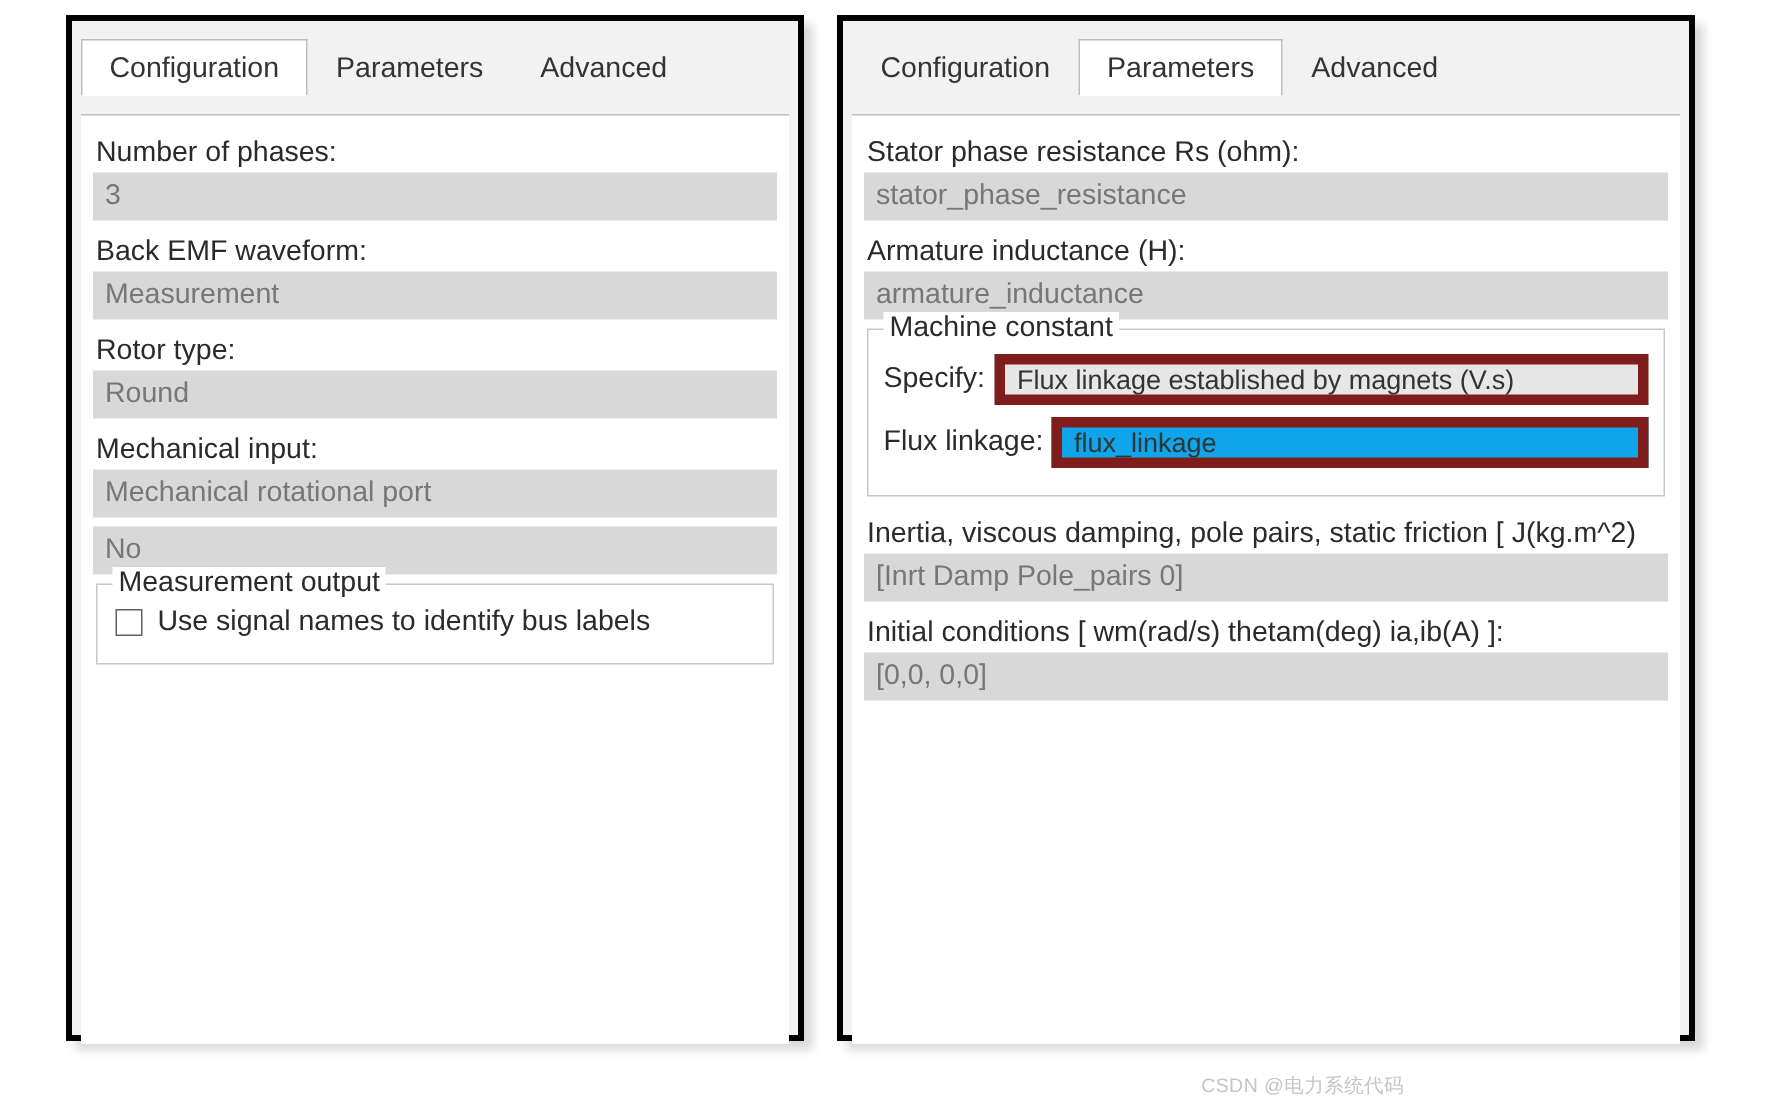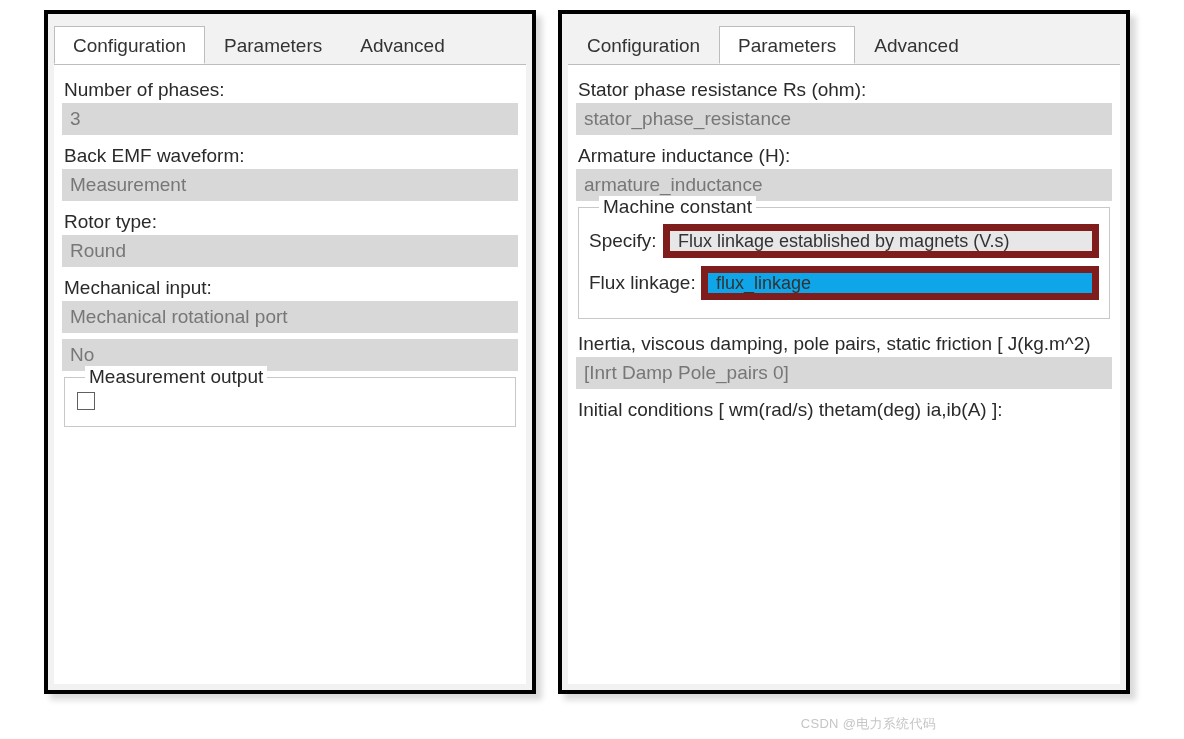--- a/index.html
+++ b/index.html
@@ -42,21 +42,21 @@
   .tab.active {
     background: #ffffff;
     border: 1px solid #bdbdbd;
     border-bottom: 1px solid #ffffff;
     position: relative;
     z-index: 2;
   }
   .tab-body {
     background: #ffffff;
     border-top: 1px solid #bdbdbd;
-    margin: 0 6px 6px 6px;
+    margin: 12px 6px 6px 6px;
     padding: 10px 8px 8px 8px;
     height: calc(100% - 56px);
     overflow: hidden;
   }
   .lbl {
     display: block;
     padding: 4px 2px 2px 2px;
     color: #2a2a2a;
     font-size: 19px;
   }
@@ -74,21 +74,21 @@
   }
   .ro-field.full { width: calc(100% + 0px); }
   .fieldset {
     border: 1px solid #c8c8c8;
     margin: 6px 2px 2px 2px;
     padding: 8px 10px 10px 10px;
     position: relative;
   }
   .fieldset .legend {
     position: absolute;
-    top: -12px; left: 20px;
+    top: -12px; left: 10px;
     padding: 0 4px;
     background: #ffffff;
     font-size: 19px;
     color: #2a2a2a;
   }
   .chk-row {
     display: flex; align-items: center; gap: 10px;
     padding: 6px 2px;
   }
   .chkbox {
@@ -144,20 +144,21 @@
 
       <span class="lbl">Mechanical input:</span>
       <span class="ro-field full">Mechanical rotational port</span>
 
       <span class="ro-field full">No</span>
 
       <div class="fieldset">
         <span class="legend">Measurement output</span>
         <div class="chk-row">
           <span class="chkbox"></span>
+          <span>Use signal names to identify bus labels</span>
         </div>
       </div>
 
     </div>
   </div>
 
   <div class="panel right">
     <div class="tabs">
       <div class="tab">Configuration</div>
       <div class="tab active">Parameters</div>
@@ -180,18 +181,19 @@
         <div class="form-row">
           <span class="rlabel" style="min-width:112px">Flux linkage:</span>
           <input class="textinput" type="text" value="flux_linkage" style="">
         </div>
       </div>
 
       <span class="lbl" style="margin-top:10px">Inertia, viscous damping, pole pairs, static friction [ J(kg.m^2)</span>
       <span class="ro-field full">[Inrt Damp Pole_pairs 0]</span>
 
       <span class="lbl">Initial conditions  [ wm(rad/s)  thetam(deg)  ia,ib(A) ]:</span>
+      <span class="ro-field full">[0,0, 0,0]</span>
 
     </div>
   </div>
 
   <div class="watermark">CSDN @电力系统代码</div>
 </div>
 
 </body></html>

